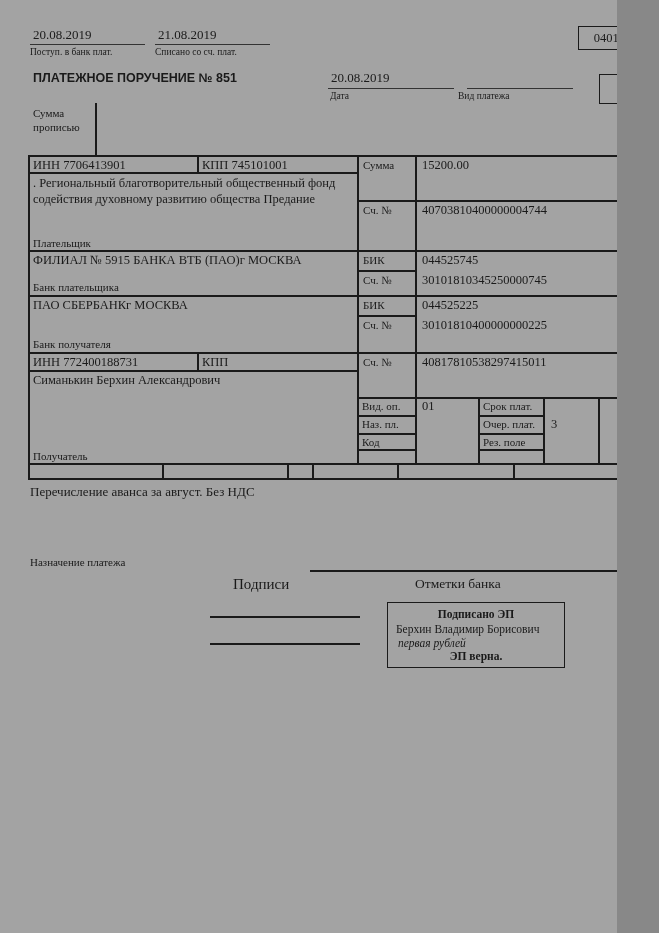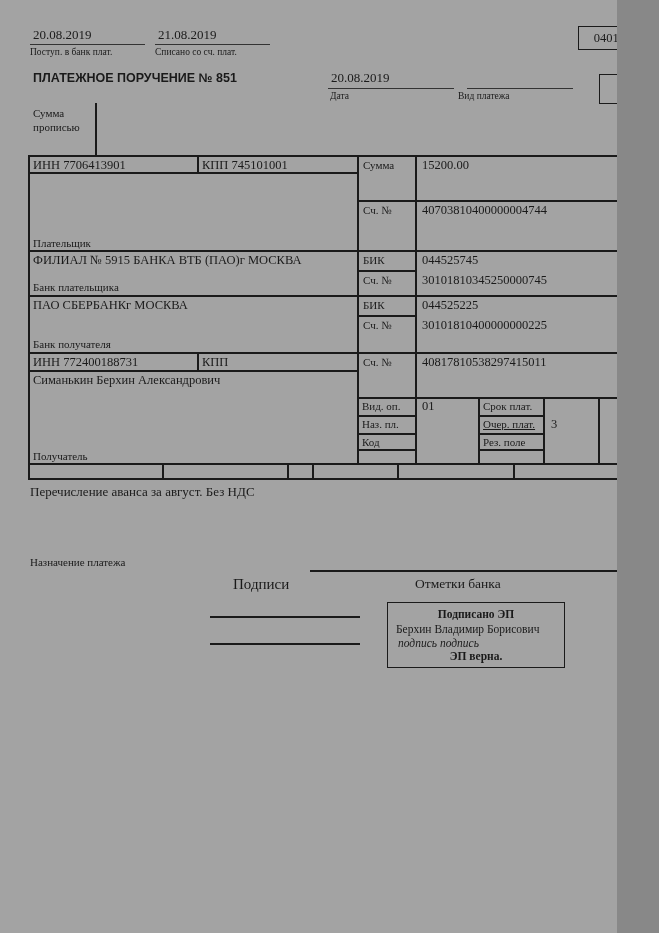--- a/index.html
+++ b/index.html
@@ -84,20 +84,21 @@
   <div class="vl" style="left:287px;top:463px;height:15px;"></div>
   <div class="vl" style="left:312px;top:463px;height:15px;"></div>
   <div class="vl" style="left:397px;top:463px;height:15px;"></div>
   <div class="vl" style="left:513px;top:463px;height:15px;"></div>
 
   <div class="abs v" style="left:33px;top:158px;">ИНН 7706413901</div>
   <div class="abs v" style="left:202px;top:158px;">КПП 745101001</div>
   <div class="abs lbl" style="left:363px;top:159px;">Сумма</div>
   <div class="abs v" style="left:422px;top:158px;">15200.00</div>
 
+  <div class="abs v" style="left:33px;top:175px;white-space:normal;width:315px;line-height:16px;">. Региональный благотворительный общественный фонд содействия духовному развитию общества Предание</div>
   <div class="abs lbl" style="left:363px;top:204px;">Сч. №</div>
   <div class="abs v" style="left:422px;top:203px;">40703810400000004744</div>
   <div class="abs sec" style="left:33px;top:237px;">Плательщик</div>
 
   <div class="abs v" style="left:33px;top:253px;">ФИЛИАЛ № 5915 БАНКА ВТБ (ПАО)г МОСКВА</div>
   <div class="abs lbl" style="left:363px;top:254px;">БИК</div>
   <div class="abs v" style="left:422px;top:253px;">044525745</div>
   <div class="abs lbl" style="left:363px;top:274px;">Сч. №</div>
   <div class="abs v" style="left:422px;top:273px;">30101810345250000745</div>
   <div class="abs sec" style="left:33px;top:281px;">Банк плательщика</div>
@@ -113,36 +114,36 @@
   <div class="abs v" style="left:202px;top:355px;">КПП</div>
   <div class="abs lbl" style="left:363px;top:356px;">Сч. №</div>
   <div class="abs v" style="left:422px;top:355px;">40817810538297415011</div>
   <div class="abs v" style="left:33px;top:373px;">Симанькин Берхин Александрович</div>
   <div class="abs sec" style="left:33px;top:450px;">Получатель</div>
 
   <div class="abs lbl" style="left:362px;top:400px;">Вид. оп.</div>
   <div class="abs v" style="left:422px;top:399px;">01</div>
   <div class="abs lbl" style="left:483px;top:400px;">Срок плат.</div>
   <div class="abs lbl" style="left:362px;top:418px;">Наз. пл.</div>
-  <div class="abs lbl" style="left:483px;top:418px;text-decoration:underline;">Очер. плат.</div>
+  <div class="abs lbl" style="left:483px;top:418px;">Очер. плат.</div>
   <div class="abs v" style="left:551px;top:417px;">3</div>
   <div class="abs lbl" style="left:362px;top:436px;">Код</div>
   <div class="abs lbl" style="left:483px;top:436px;">Рез. поле</div>
 
   <div class="abs t" style="left:30px;top:484px;">Перечисление аванса за август. Без НДС</div>
   <div class="abs sec" style="left:30px;top:556px;">Назначение платежа</div>
 
   <div class="hl" style="left:310px;top:570px;width:346px;height:1.5px;"></div>
   <div class="abs t" style="left:233px;top:576px;font-size:15px;">Подписи</div>
   <div class="abs t" style="left:415px;top:576px;font-size:13.5px;">Отметки банка</div>
 
   <div class="hl" style="left:210px;top:616px;width:150px;"></div>
   <div class="hl" style="left:210px;top:643px;width:150px;"></div>
 
 
   <div class="stampbox" style="left:387px;top:602px;width:176px;height:64px;font-size:11.5px;">
     <div class="abs b" style="left:0;top:5px;width:176px;text-align:center;white-space:nowrap;">Подписано ЭП</div>
     <div class="abs" style="left:8px;top:20px;">Берхин Владимир Борисович</div>
-    <div class="abs i" style="left:10px;top:34px;">подпись подпись</div>
+    <div class="abs i" style="left:10px;top:34px;">первая рублей</div>
     <div class="abs b" style="left:0;top:47px;width:176px;text-align:center;">ЭП верна.</div>
   </div>
 
 </div>
 
 </body></html>

